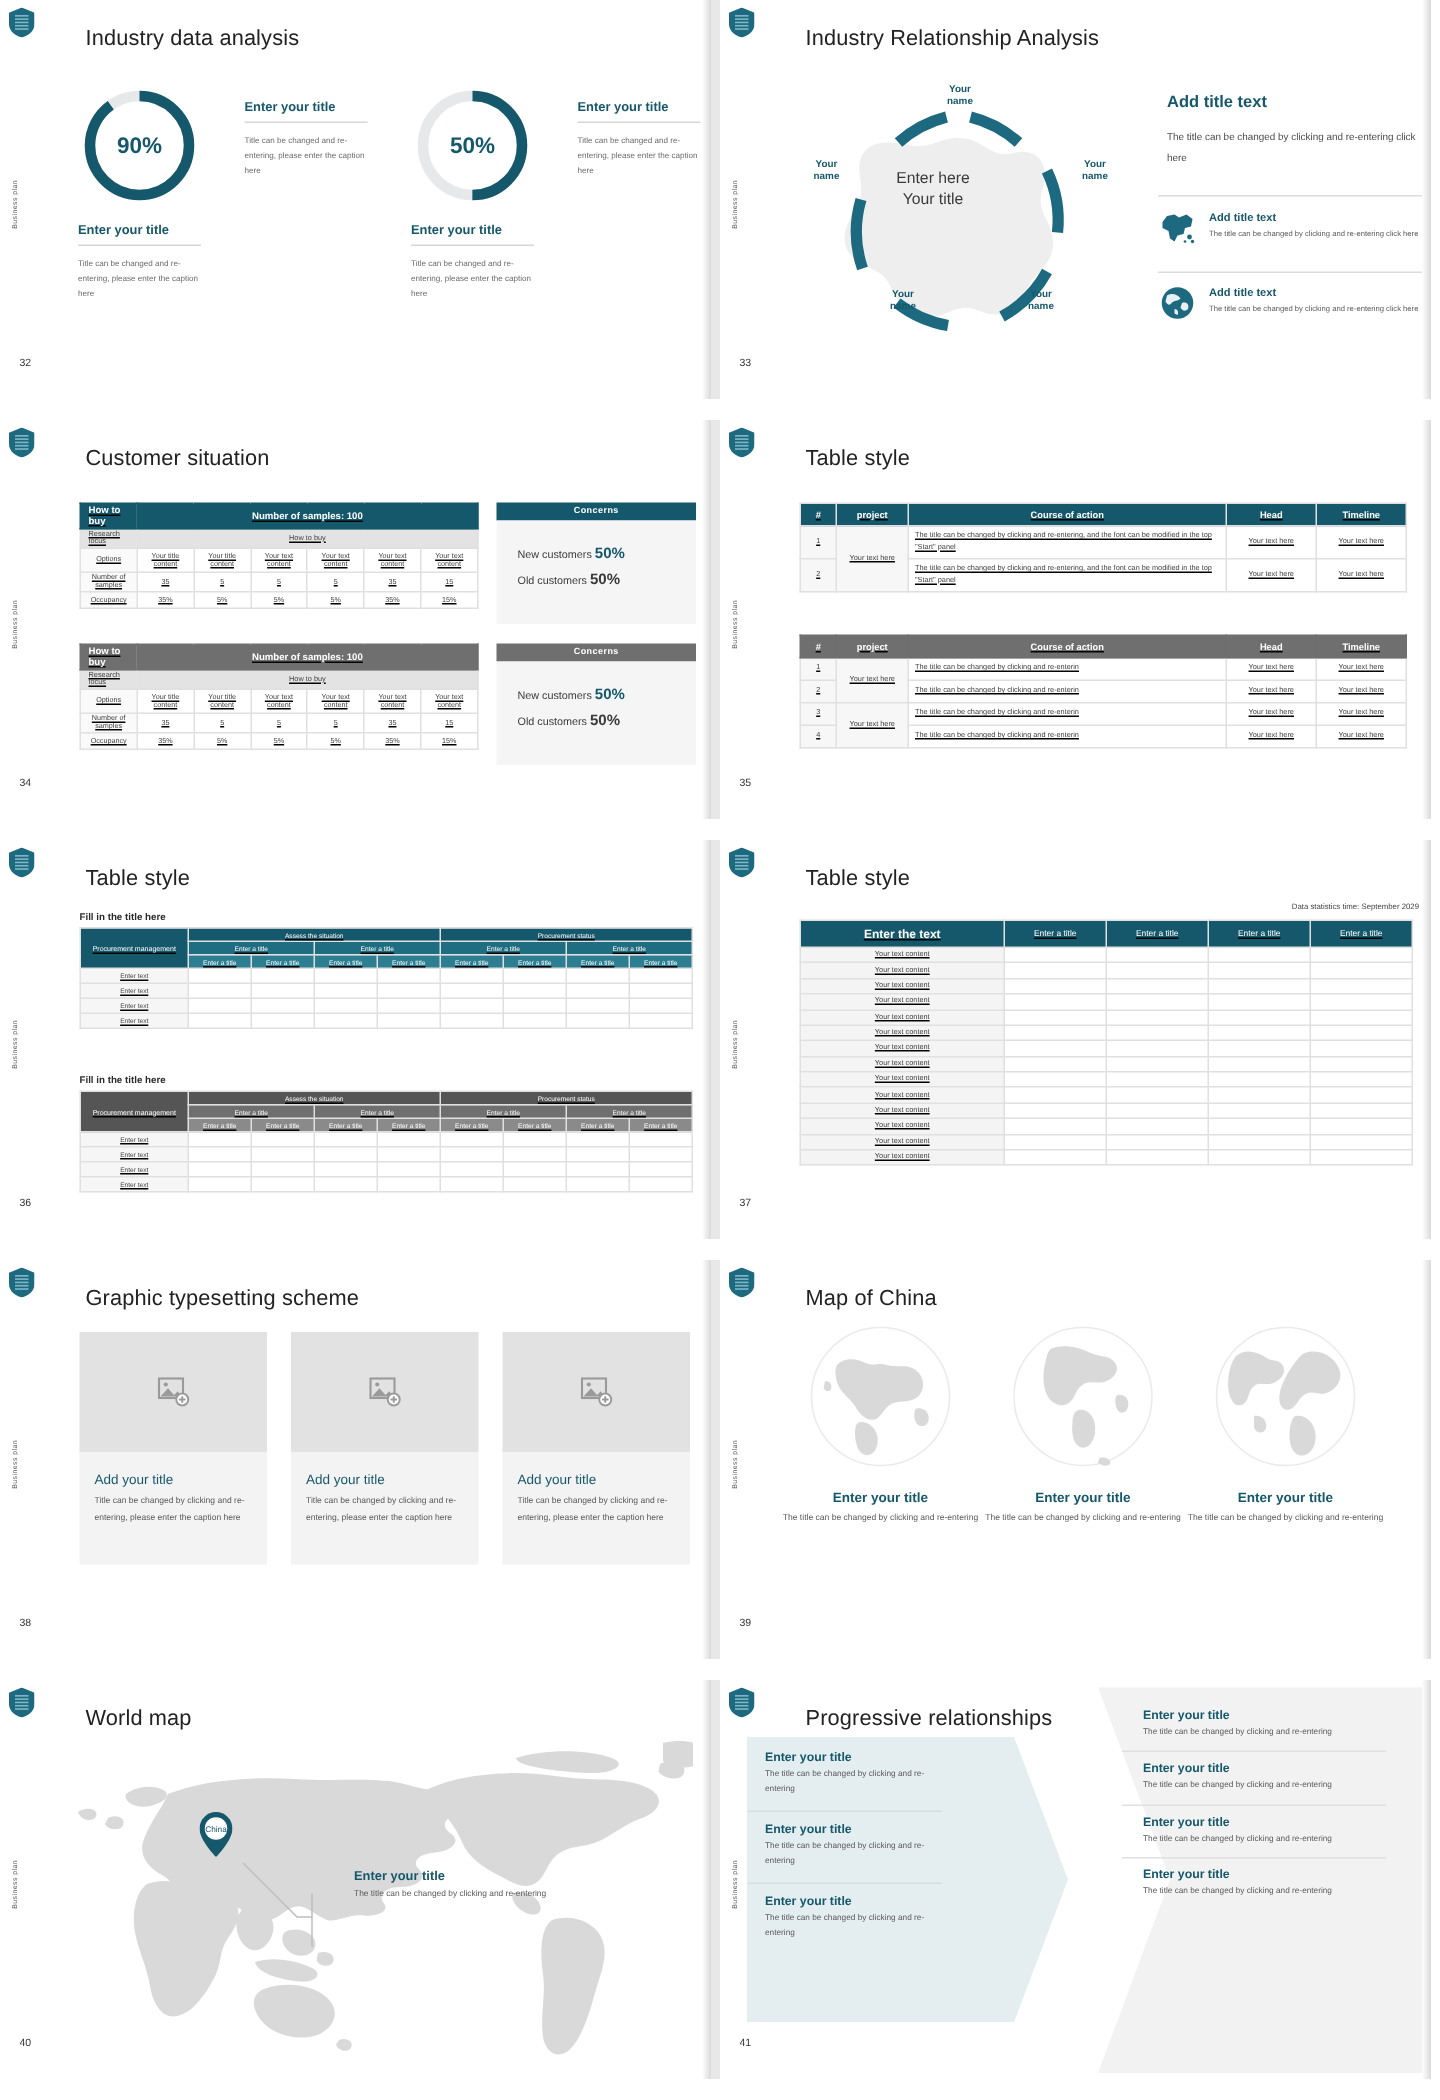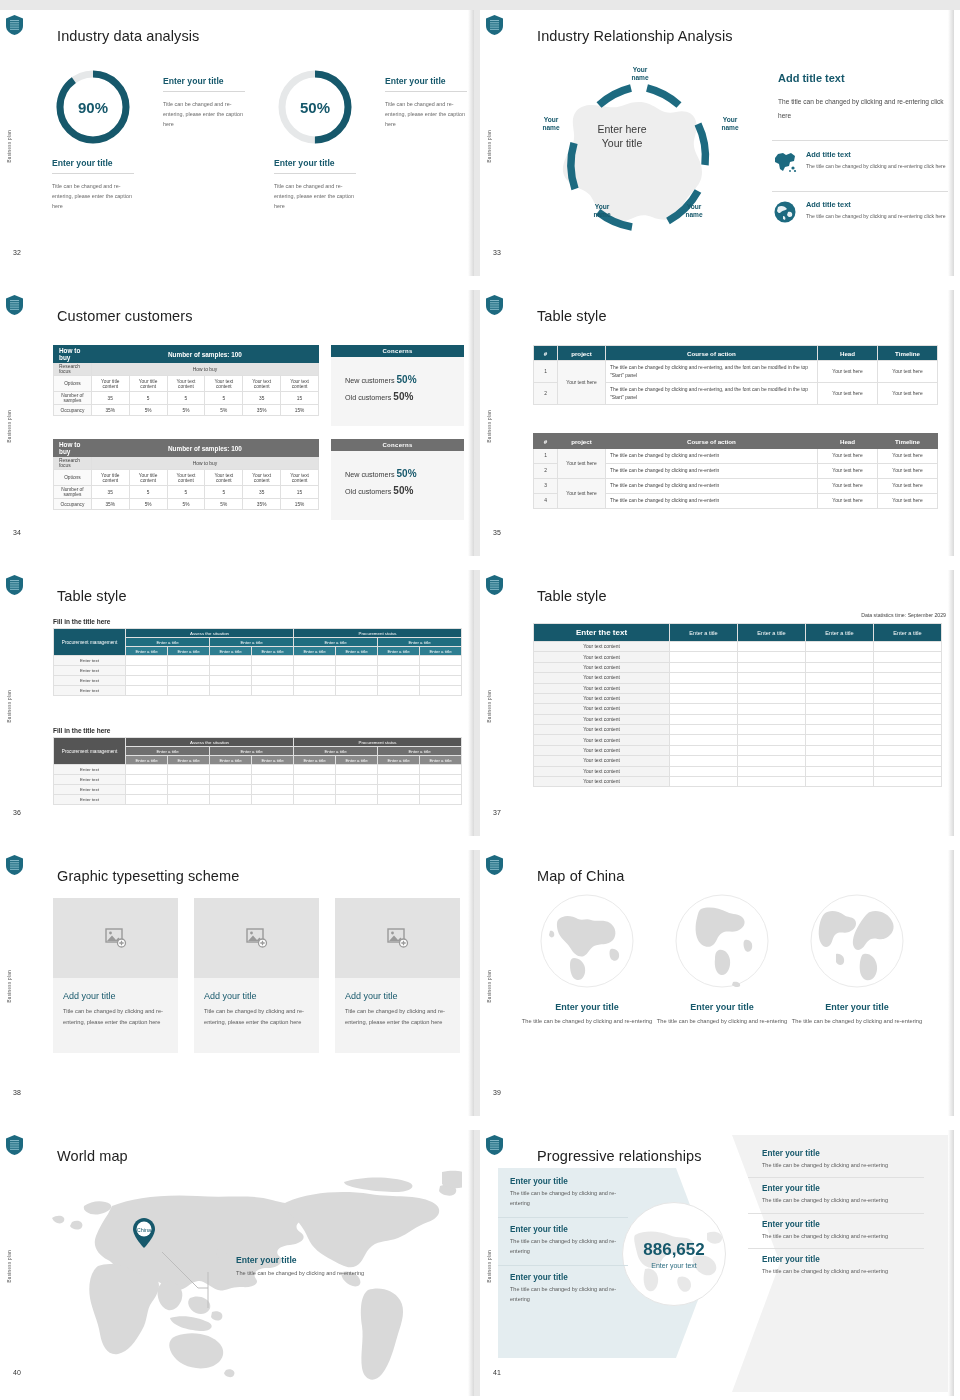--- a/index.html
+++ b/index.html
@@ -13,21 +13,20 @@
     display: grid;
     grid-template-columns: 480px 480px;
     grid-template-rows: repeat(5, 280px);
     width: 960px; height: 1400px;
   }
   .slide {
     position: relative;
     background: #ffffff;
     width: 480px; height: 360px;
     overflow: hidden;
-    margin-top: 10px;
   }
   .slide-inner {
     position: absolute;
     left: 0; top: 0;
     width: 474px; height: 266px;
     background: #fff;
     overflow: hidden;
   }
   .edge-shade {
     position: absolute; right: 0; top: 0;
@@ -84,21 +83,21 @@
   .cyc-lab { position: absolute; font-size: 6.6px; font-weight: bold; color: #16586b; text-align: center; line-height: 1.25; white-space: nowrap; }
   .rt-head { position: absolute; left: 298px; top: 62px; font-size: 11px; font-weight: bold; color: #16586b; }
   .rt-body { position: absolute; left: 298px; top: 85px; width: 170px; font-size: 6.6px; color: #4a4a4a; line-height: 2.05; }
   .rt-item { position: absolute; left: 292px; width: 180px; display: flex; gap: 8px; align-items: flex-start; }
   .rt-item .ico { width: 26px; height: 24px; flex: none; }
   .rt-item h4 { font-size: 7.4px; color: #16586b; font-weight: bold; margin-bottom: 2.5px; }
   .rt-item p { font-size: 5.1px; color: #5a5a5a; line-height: 1.62; }
   .rt-div { position: absolute; left: 292px; width: 178px; border-top: 1px solid #dcdcdc; }
 
   
-  table.t { border-collapse: collapse; table-layout: fixed; }
+  table.t { border-collapse: collapse; table-layout: fixed; text-decoration: underline; }
   table.t td, table.t th { border: 1px solid #e0e0e0; }
 
   
   .cp-tbl { position: absolute; width: 266px; font-size: 4.8px; }
   .cp-tbl .hd { background: #16586b; color: #fff; font-weight: bold; font-size: 6.4px; height: 12px; }
   .cp-tbl.gray .hd { background: #6f6f6f; }
   .cp-tbl .sub { background: #e3e3e3; color: #3f3f3f; height: 11px; font-size: 4.9px; }
   .cp-tbl td { text-align: center; padding: 1px 1px; color: #3f3f3f; }
   .cp-tbl .rowlbl { background: #fafafa; }
   .concern { position: absolute; width: 133px; }
@@ -335,21 +334,21 @@
         <path d="M8.5 0 L17 3.5 V11 C17 16 12.5 19 8.5 20 C4.5 19 0 16 0 11 V3.5 Z" fill="#1d6a80"></path>
         <g fill="#8fc3d0" opacity=".85">
           <rect x="4" y="5" width="9" height="1.1"></rect>
             <rect x="4" y="7.2" width="9" height="1.1"></rect>
           <rect x="4" y="9.4" width="9" height="1.1"></rect>
             <rect x="4" y="11.6" width="9" height="1.1"></rect>
           <rect x="4" y="13.8" width="9" height="1.1"></rect>
         </g>
       </svg>
       <div class="side-label">Business plan</div>
-      <div class="s-title">Customer customers</div>
+      <div class="s-title">Customer situation</div>
 
       <table class="t cp-tbl" style="left:53px;top:55px;">
         <tbody>
             <tr>
               <td class="hd" colspan="1" style="text-align:left;padding-left:5px;border-color:#16586b;">How to buy</td>
             <td class="hd" colspan="6" style="border-color:#16586b;">Number of samples: 100</td>
             </tr>
         <tr>
               <td class="sub" style="text-align:left;padding-left:5px;">Research focus</td>
             <td class="sub" colspan="6">How to buy</td>
@@ -1108,33 +1107,20 @@
         <div class="pr-item">
           <h4>Enter your title</h4>
           <p>The title can be changed by clicking and re-entering</p>
         </div>
         <div class="pr-item">
           <h4>Enter your title</h4>
           <p>The title can be changed by clicking and re-entering</p>
         </div>
       </div>
 
-      <div class="pr-circle">
-        <svg style="position:absolute;left:0;top:0;opacity:.55;" width="104" height="104" viewBox="0 0 104 104">
-          <g fill="#d5d5d5">
-            <path d="M12 32 C22 27 36 28 46 32 C56 36 62 33 68 37 C74 41 70 48 62 50 C54 52 50 49 44 52 C38 55 38 62 32 64 C24 67 16 60 14 50 C12 42 10 35 12 32 Z"></path>
-            <path d="M22 66 C28 64 34 68 35 75 C36 83 31 90 26 88 C21 86 20 77 21 71 Z"></path>
-            <path d="M70 54 C78 50 88 53 92 60 C96 67 90 74 82 72 C74 70 68 60 70 54 Z"></path>
-            <path d="M84 30 C92 27 100 30 99 36 C98 42 88 42 84 37 Z"></path>
-            <path d="M56 74 C62 72 68 76 68 82 C68 88 62 91 58 87 C54 83 53 76 56 74 Z"></path>
-          </g>
-        </svg>
-        <div class="pr-num">886,652</div>
-        <div class="pr-sub">Enter your text</div>
-      </div>
 
       <div class="pr-right" style="z-index:3;">
         <div class="pr-item">
           <h4>Enter your title</h4>
           <p>The title can be changed by clicking and re-entering</p>
         </div>
         <div class="pr-item">
           <h4>Enter your title</h4>
           <p>The title can be changed by clicking and re-entering</p>
         </div>

